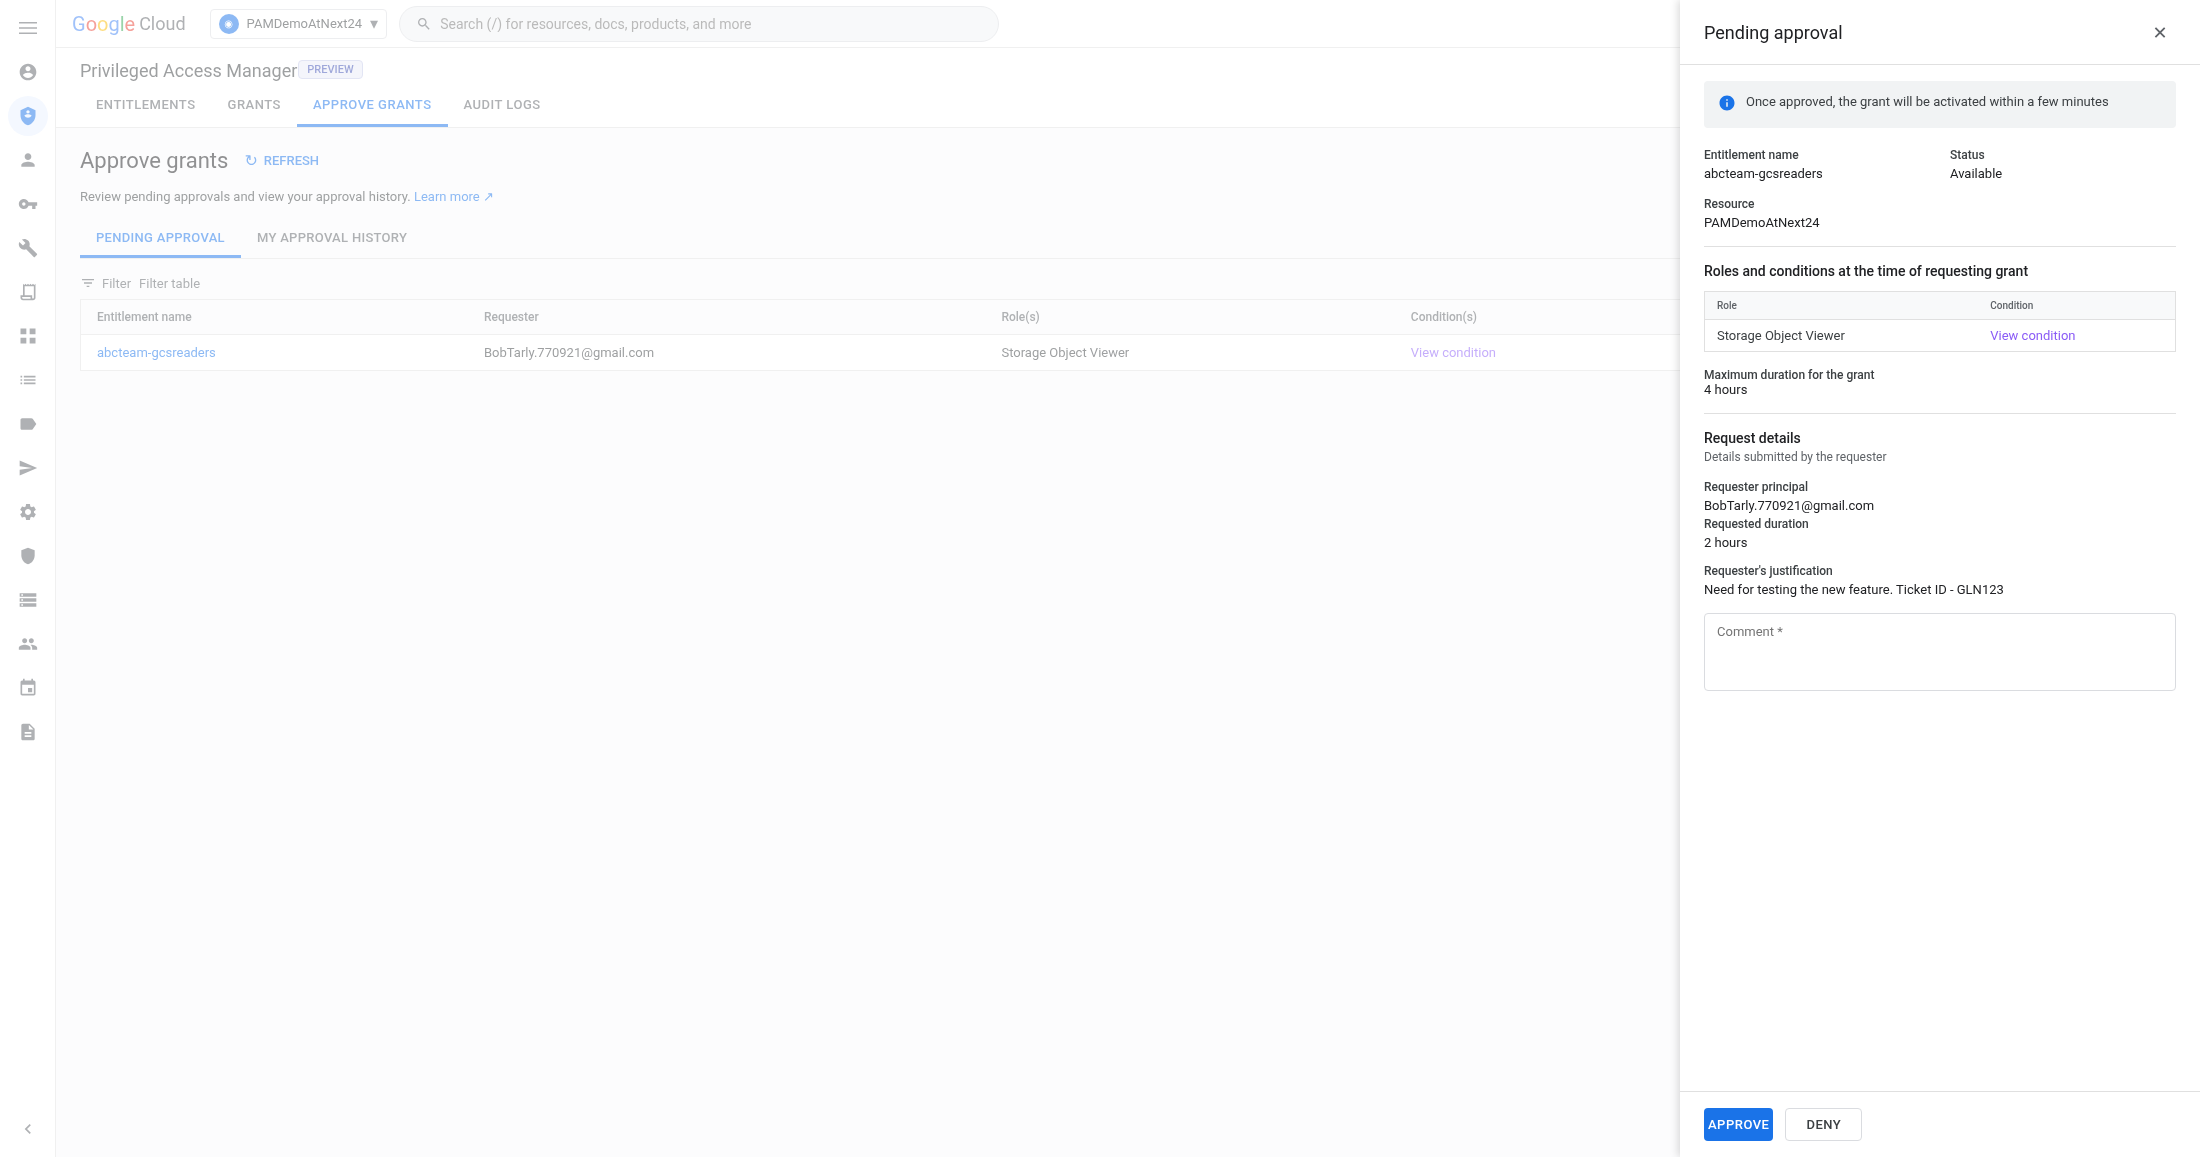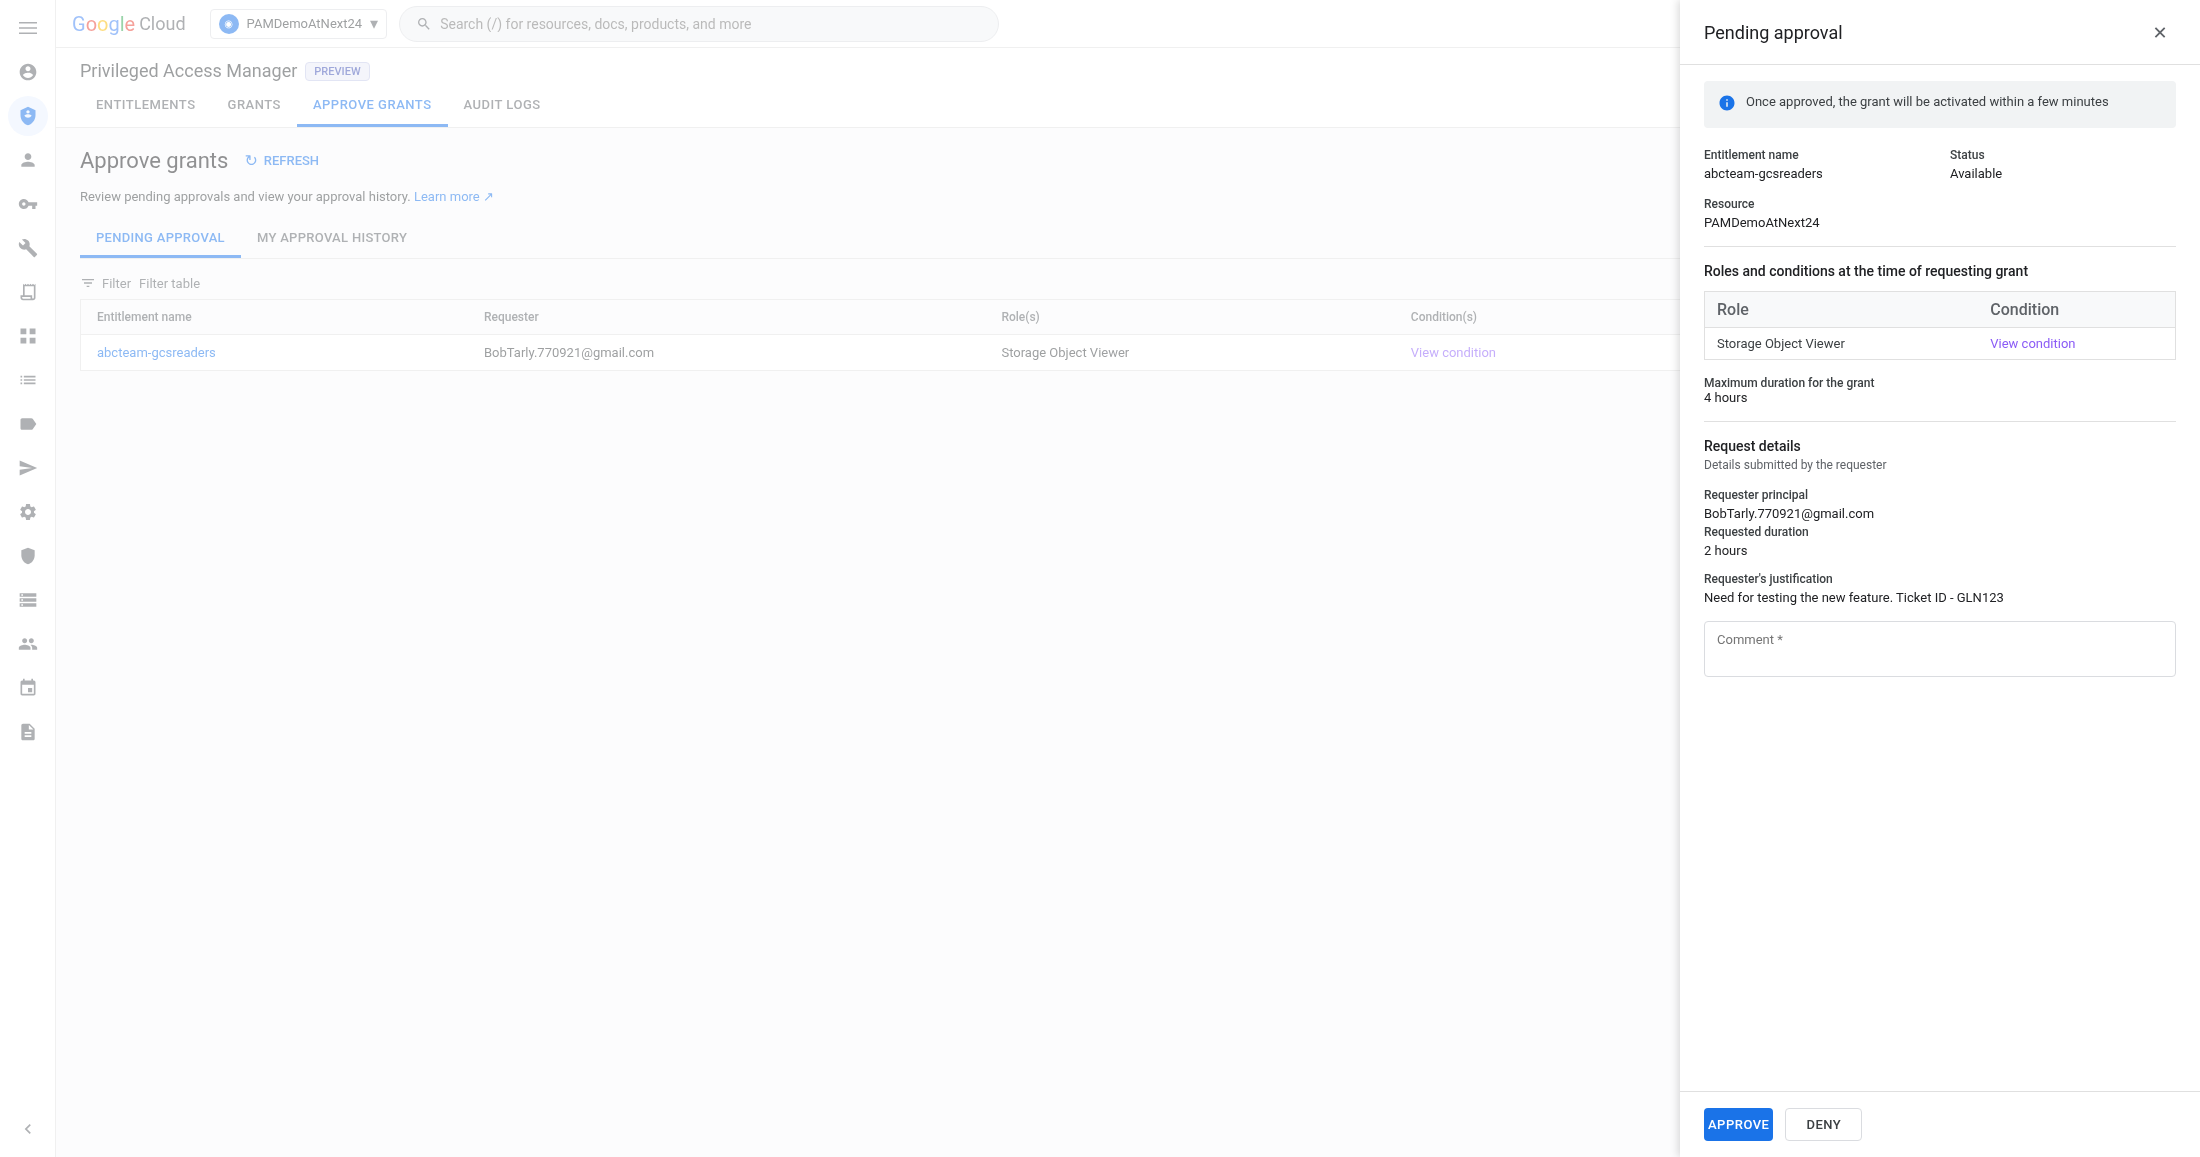--- a/index.html
+++ b/index.html
@@ -32,21 +32,21 @@
     .avatar { width: 32px; height: 32px; background: #1a73e8; border-radius: 50%; display: flex; align-items: center; justify-content: center; color: white; font-size: 13px; font-weight: 500; cursor: pointer; }
 
     
     .content-area { flex: 1; display: flex; overflow: hidden; }
 
     
     .page-content { flex: 1; background: #f8f9fa; overflow-y: auto; padding: 0; }
 
     
     .page-header { background: #fff; padding: 0 24px; border-bottom: 1px solid #e0e0e0; }
-    .service-name { display: flex; align-items: flex-end; gap: 8px; padding: 12px 0 4px; }
+    .service-name { display: flex; align-items: flex-start; gap: 1px; padding: 12px 0 4px; }
     .service-name-text { font-size: 18px; font-weight: 400; color: #3c4043; }
     .preview-badge { background: #e8eaf6; color: #3f51b5; font-size: 11px; font-weight: 500; padding: 2px 8px; border-radius: 4px; border: 1px solid #c5cae9; }
     .nav-tabs { display: flex; gap: 0; }
     .nav-tab { padding: 12px 16px; font-size: 13px; color: #5f6368; cursor: pointer; border-bottom: 3px solid transparent; font-weight: 500; text-transform: uppercase; letter-spacing: 0.5px; }
     .nav-tab.active { color: #1a73e8; border-bottom-color: #1a73e8; }
 
     
     .page-body { padding: 20px 24px; }
     .page-title-row { display: flex; align-items: center; gap: 16px; margin-bottom: 16px; }
     .page-title { font-size: 22px; font-weight: 400; color: #202124; }
@@ -90,35 +90,35 @@
     .detail-row { display: grid; grid-template-columns: 1fr 1fr; gap: 20px; margin-bottom: 16px; }
     .detail-field { display: flex; flex-direction: column; gap: 4px; }
     .detail-label { font-size: 12px; font-weight: 500; color: #3c4043; }
     .detail-value { font-size: 13px; color: #202124; }
     .section-divider { border: none; border-top: 1px solid #e0e0e0; margin: 16px 0; }
 
     .section-title { font-size: 14px; font-weight: 500; color: #202124; margin-bottom: 12px; }
 
     
     .roles-table { width: 100%; border-collapse: collapse; border: 1px solid #e0e0e0; border-radius: 4px; margin-bottom: 16px; }
-    .roles-table th { background: #f8f9fa; padding: 8px 12px; text-align: left; font-size: 16px; font-weight: 500; color: #5f6368; border-bottom: 1px solid #e0e0e0; }
+    .roles-table th { background: #f8f9fa; padding: 8px 12px; text-align: left; font-size: 10px; font-weight: 500; color: #5f6368; border-bottom: 1px solid #e0e0e0; }
     .roles-table td { padding: 8px 12px; font-size: 13px; color: #3c4043; border-bottom: 1px solid #f1f3f4; }
     .roles-table tr:last-child td { border-bottom: none; }
 
     
     .duration-field { margin-bottom: 16px; }
 
     
     .request-details-section { margin-bottom: 16px; }
     .request-details-title { font-size: 14px; font-weight: 500; color: #202124; margin-bottom: 4px; }
     .request-details-subtitle { font-size: 12px; color: #5f6368; margin-bottom: 16px; }
 
     
     .comment-section { margin-top: 16px; }
-    .comment-textarea { width: 100%; height: 56px; border: 1px solid #dadce0; border-radius: 4px; padding: 10px 12px; font-size: 13px; resize: none; outline: none; font-family: inherit; color: #3c4043; }
+    .comment-textarea { width: 100%; height: 78px; border: 1px solid #dadce0; border-radius: 4px; padding: 10px 12px; font-size: 13px; resize: none; outline: none; font-family: inherit; color: #3c4043; }
 
     
     .panel-footer { padding: 16px 24px; border-top: 1px solid #e0e0e0; display: flex; gap: 12px; }
     .btn-approve { background: #1a73e8; color: #fff; border: none; border-radius: 4px; padding: 8px 4px; font-size: 13px; font-weight: 500; cursor: pointer; letter-spacing: 0.5px; }
     .btn-deny { background: #fff; color: #3c4043; border: 1px solid #dadce0; border-radius: 4px; padding: 8px 20px; font-size: 13px; font-weight: 500; cursor: pointer; letter-spacing: 0.5px; }
 
     
     .dim-overlay { position: fixed; top: 0; left: 0; right: 520px; bottom: 0; background: rgba(255,255,255,0.5); z-index: 99; pointer-events: none; }
   </style>
 </head>

